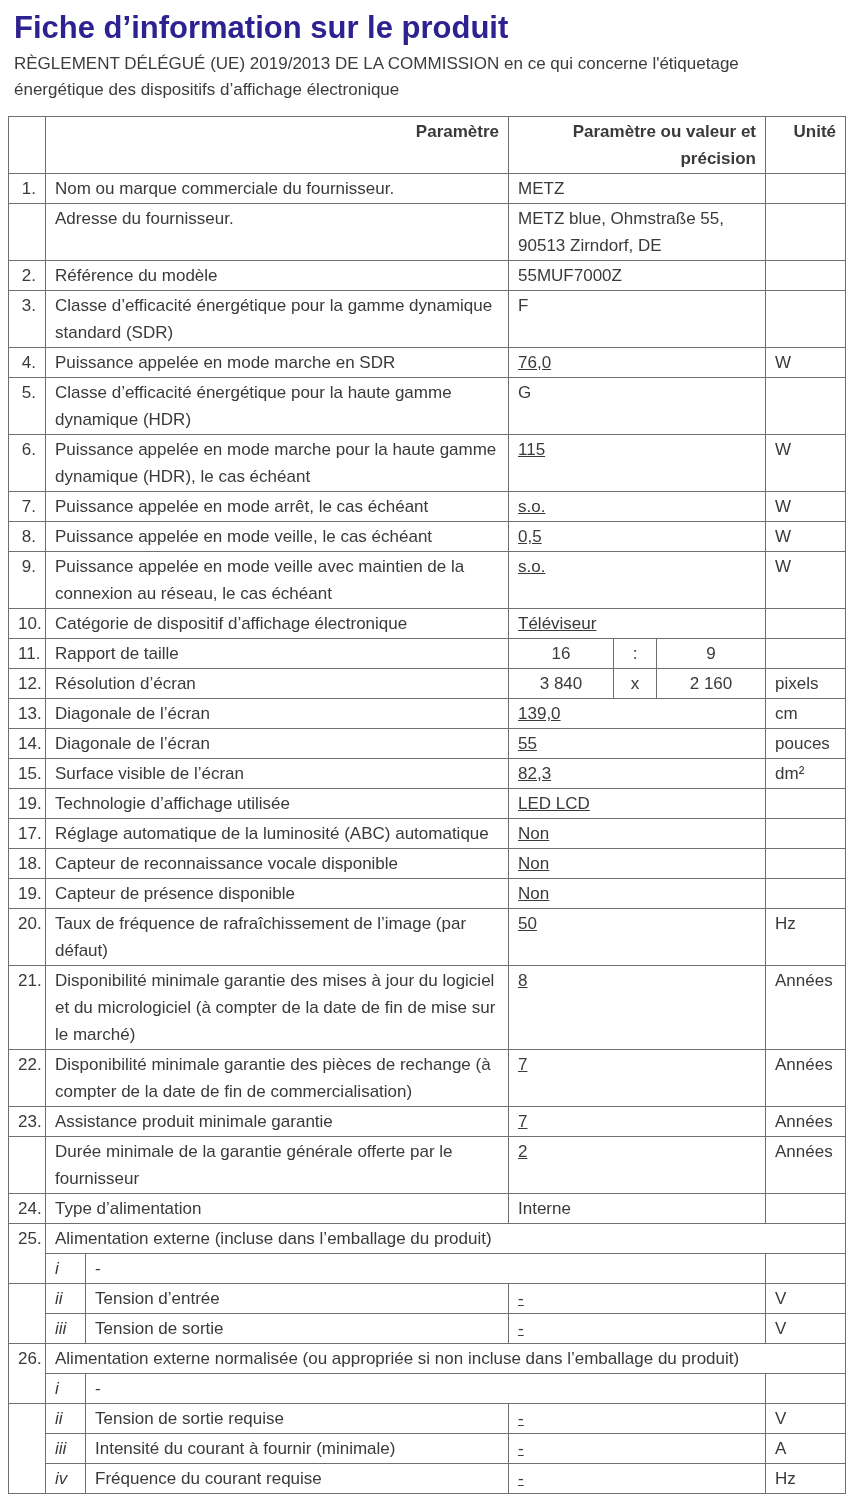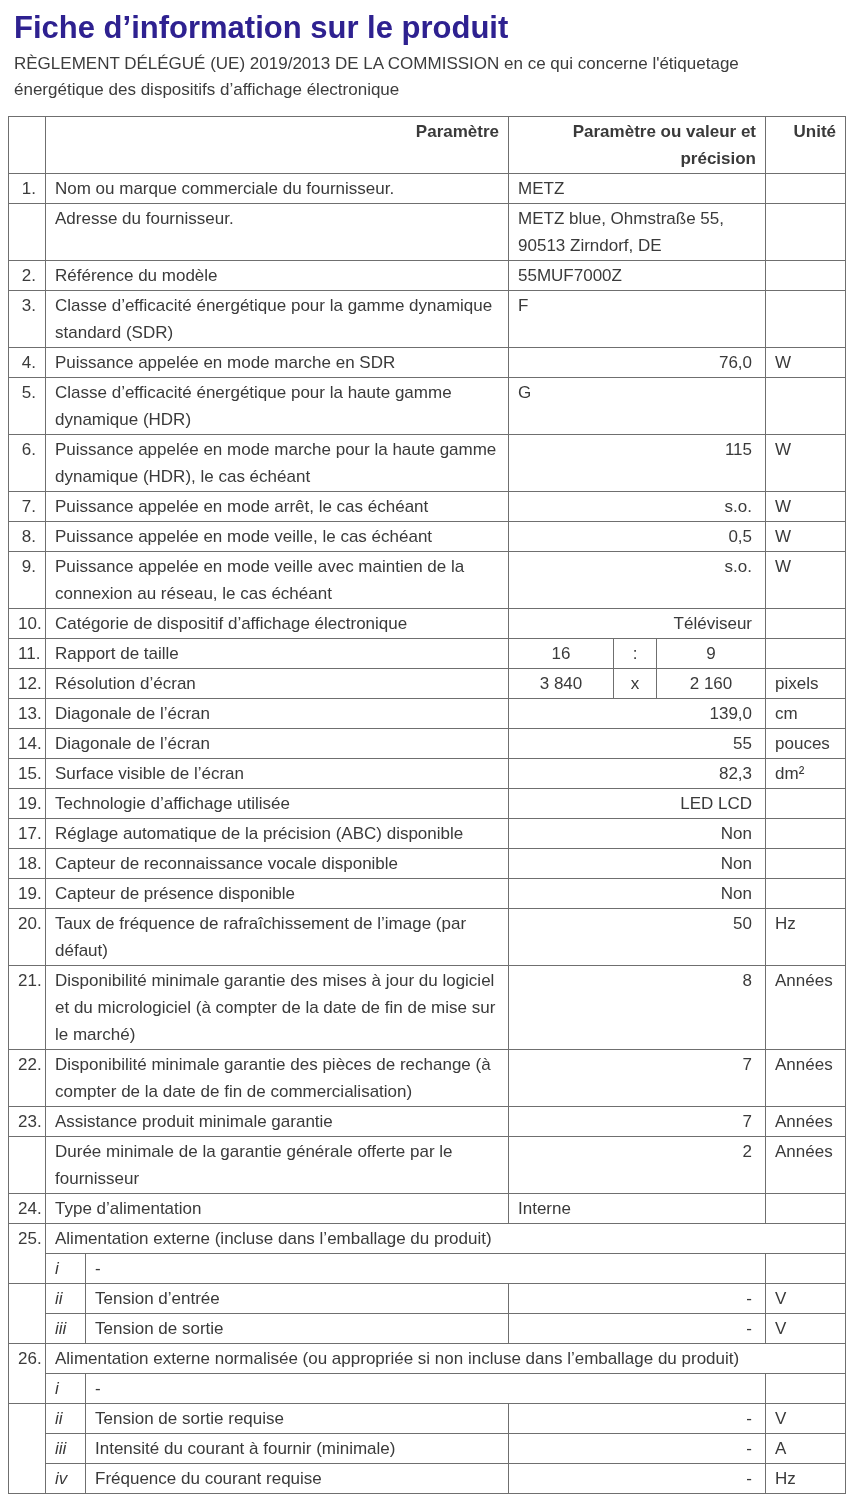--- a/index.html
+++ b/index.html
@@ -36,21 +36,21 @@
     line-height:27px;
     vertical-align:top;
     overflow:hidden;
   }
   td.hdr { font-weight:bold;text-align:right; }
   td.num { text-align:right; padding-right:6px; padding-left:2px; }
   td.roman { font-style:italic; padding-left:11px; }
   td.param { padding-left:10px; }
   td.spanp { padding-left:10px; }
   td.val.left  { text-align:left; }
-  td.val.right { text-align:right; padding-right:13px; }
+  td.val.right { padding-right:13px;text-decoration:underline; }
   td.ctr { text-align:center; padding:1px 2px; }
   td.unit { padding-left:9px; }
   td.dash { padding-left:10px; }
 </style>
 </head>
 <body>
 
 <div class="page">
 
   <div class="doc-title">Fiche d’information sur le produit</div>
@@ -175,21 +175,21 @@
         <td class="unit">dm²</td>
       </tr>
       <tr>
         <td class="num">19.</td>
         <td class="param" colspan="2">Technologie d’affichage utilisée</td>
         <td class="val right" colspan="3">LED LCD</td>
         <td class="unit"></td>
       </tr>
       <tr>
         <td class="num">17.</td>
-        <td class="param" colspan="2">Réglage automatique de la précision (ABC) disponible</td>
+        <td class="param" colspan="2">Réglage automatique de la luminosité (ABC) automatique</td>
         <td class="val right" colspan="3">Non</td>
         <td class="unit"></td>
       </tr>
       <tr>
         <td class="num">18.</td>
         <td class="param" colspan="2">Capteur de reconnaissance vocale disponible</td>
         <td class="val right" colspan="3">Non</td>
         <td class="unit"></td>
       </tr>
       <tr>

